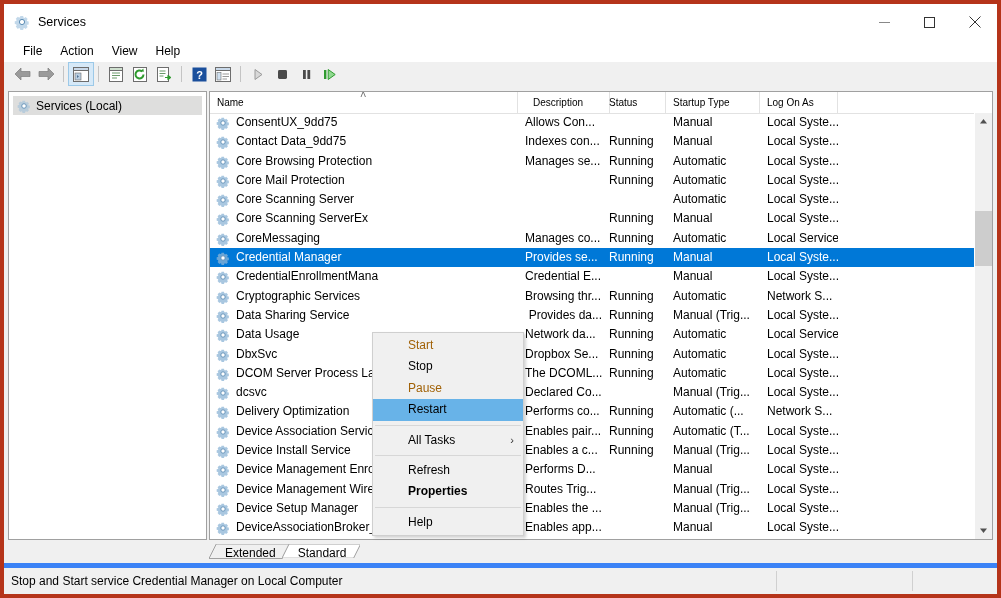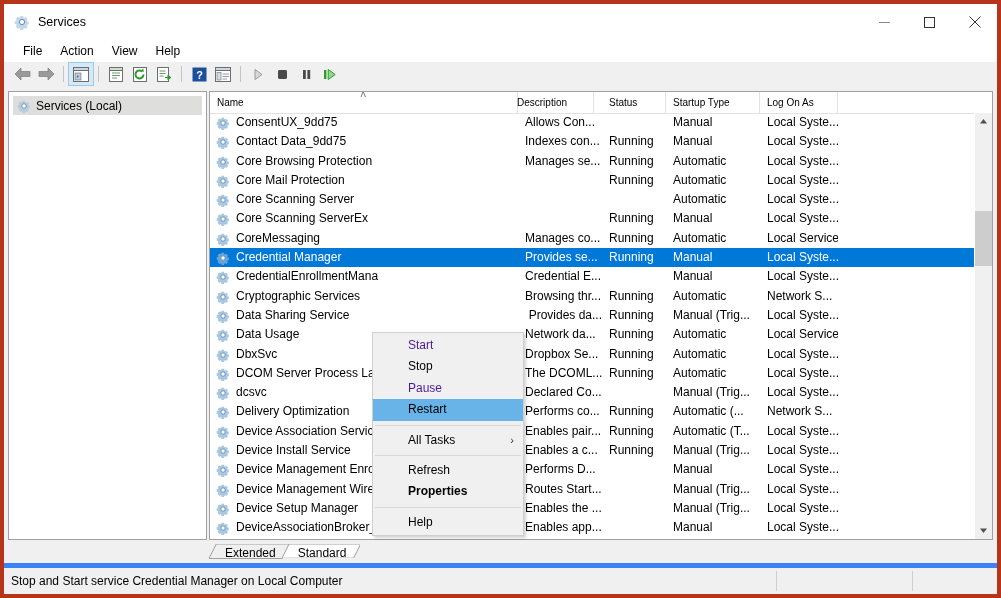--- a/index.html
+++ b/index.html
@@ -102,21 +102,21 @@
   #ctxmenu{
     position:absolute;left:368px;top:246px;width:150px;
     background:#f0f0f0;border:1px solid #cfcfcf;
     box-shadow:2px 2px 3px rgba(0,0,0,.18);
     padding:2px 0;z-index:50;
   }
   .ci{
     height:21.4px;line-height:21.4px;font-size:12px;color:#000;
     padding-left:35px;position:relative;cursor:default;white-space:nowrap;
   }
-  .ci.disabled{color:#4c1d95;}
+  .ci.disabled{color:#a16207;}
   .ci.bold{font-weight:bold;}
   .ci.hl{background:#68b3e8;color:#000;}
   .ci .arrow{position:absolute;right:9px;top:0;font-size:11px;color:#333;}
   .ci-sep{height:1px;background:#d7d7d7;margin:4px 2px 4px 2px;}
 </style>
 </head>
 <body>
 
 <div id="frame">
 
@@ -256,21 +256,21 @@
           <circle cx="8" cy="8" r="2.6" fill="#ffffff" stroke="#5d8db5" stroke-width="1"></circle>
         </svg>
         <span id="tree-label">Services (Local)</span>
       </div>
     </div>
 
     <div id="list-pane">
       <div id="lhead">
         <span id="sortmark">˄</span>
       <div class="hcell" style="left: 0px; width: 308px;">Name</div>
-          <div class="hcell" style="left: 300px; width: 84px;">Description</div>
+          <div class="hcell" style="left: 316px; width: 84px;">Description</div>
           <div class="hcell" style="left: 392px; width: 64px;">Status</div>
           <div class="hcell" style="left: 456px; width: 94px;">Startup Type</div>
           <div class="hcell" style="left: 550px; width: 78px;">Log On As</div>
         </div>
       <div id="rows">
           <div class="row">
             <svg class="rgear" viewBox="0 0 16 16">
               <path d="M6.2 1.2h3.4l.3 1.7 1.2.5 1.4-1 2.4 2.4-1 1.4.5 1.2 1.7.3v3.4l-1.7.3-.5 1.2 1 1.4-2.4 2.4-1.4-1-1.2.5-.3 1.7H6.2l-.3-1.7-1.2-.5-1.4 1L.9 13.6l1-1.4-.5-1.2L-.3 10.7V7.3L1.4 7l.5-1.2-1-1.4L3.3 2l1.4 1 1.2-.5z" fill="#8cb4d6" opacity="0.75" transform="scale(.85) translate(1.2,1.2)"></path>
               <circle cx="8" cy="8" r="2.5" fill="#ffffff" stroke="#5d8db5" stroke-width="1"></circle>
             </svg>
@@ -477,21 +477,21 @@
             <div class="c" style="left: 392px; width: 64px;"></div>
             <div class="c" style="left: 456px; width: 94px;">Manual</div>
             <div class="c" style="left: 550px; width: 78px;">Local Syste...</div>
           </div>
           <div class="row">
             <svg class="rgear" viewBox="0 0 16 16">
               <path d="M6.2 1.2h3.4l.3 1.7 1.2.5 1.4-1 2.4 2.4-1 1.4.5 1.2 1.7.3v3.4l-1.7.3-.5 1.2 1 1.4-2.4 2.4-1.4-1-1.2.5-.3 1.7H6.2l-.3-1.7-1.2-.5-1.4 1L.9 13.6l1-1.4-.5-1.2L-.3 10.7V7.3L1.4 7l.5-1.2-1-1.4L3.3 2l1.4 1 1.2-.5z" fill="#8cb4d6" opacity="0.75" transform="scale(.85) translate(1.2,1.2)"></path>
               <circle cx="8" cy="8" r="2.5" fill="#ffffff" stroke="#5d8db5" stroke-width="1"></circle>
             </svg>
             <div class="c c-name" style="left: 0px; width: 348px;">Device Management Wireless Application Protocol ...</div>
-            <div class="c" style="left: 308px; width: 84px;">Routes Start...</div>
+            <div class="c" style="left: 308px; width: 84px;">Routes Trig...</div>
             <div class="c" style="left: 392px; width: 64px;"></div>
             <div class="c" style="left: 456px; width: 94px;">Manual (Trig...</div>
             <div class="c" style="left: 550px; width: 78px;">Local Syste...</div>
           </div>
           <div class="row">
             <svg class="rgear" viewBox="0 0 16 16">
               <path d="M6.2 1.2h3.4l.3 1.7 1.2.5 1.4-1 2.4 2.4-1 1.4.5 1.2 1.7.3v3.4l-1.7.3-.5 1.2 1 1.4-2.4 2.4-1.4-1-1.2.5-.3 1.7H6.2l-.3-1.7-1.2-.5-1.4 1L.9 13.6l1-1.4-.5-1.2L-.3 10.7V7.3L1.4 7l.5-1.2-1-1.4L3.3 2l1.4 1 1.2-.5z" fill="#8cb4d6" opacity="0.75" transform="scale(.85) translate(1.2,1.2)"></path>
               <circle cx="8" cy="8" r="2.5" fill="#ffffff" stroke="#5d8db5" stroke-width="1"></circle>
             </svg>
             <div class="c c-name" style="left: 0px; width: 348px;">Device Setup Manager</div>

